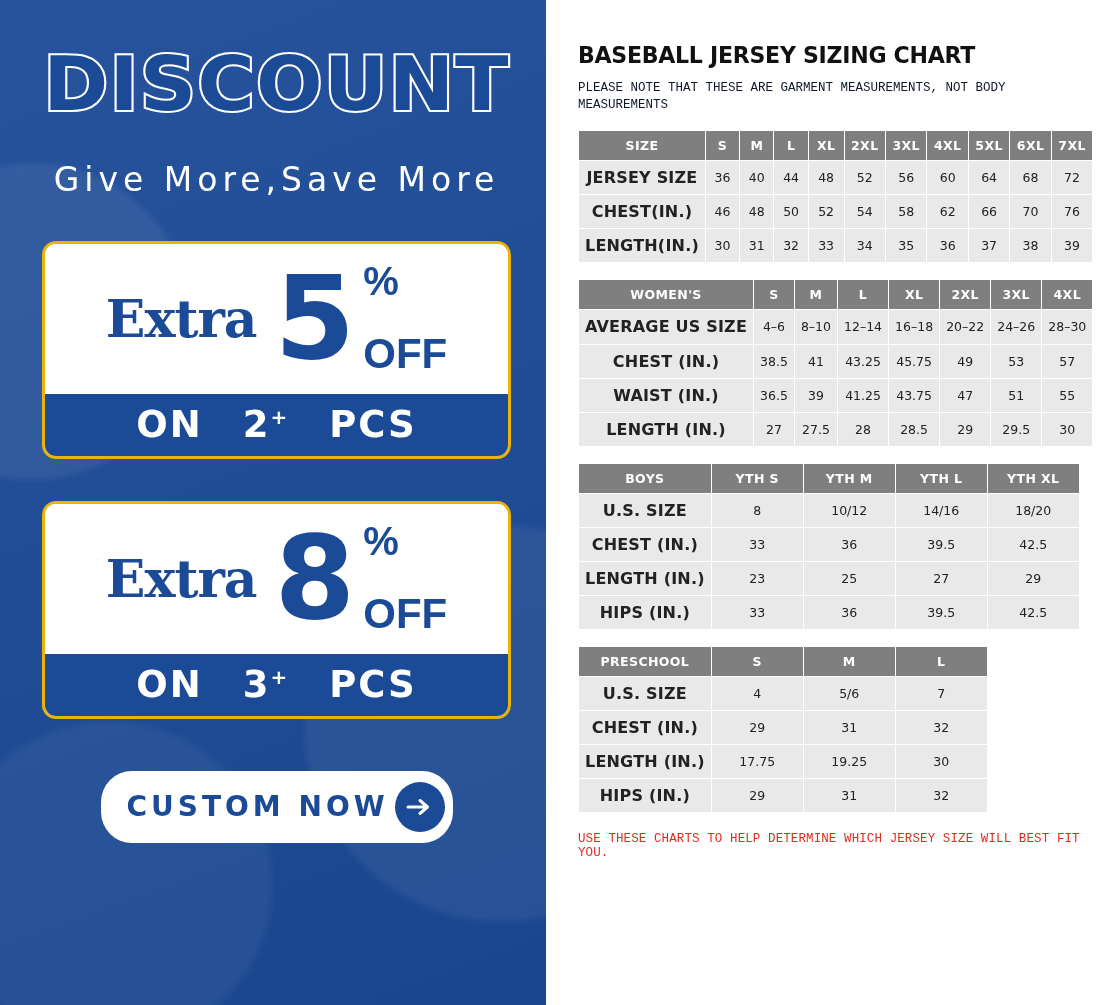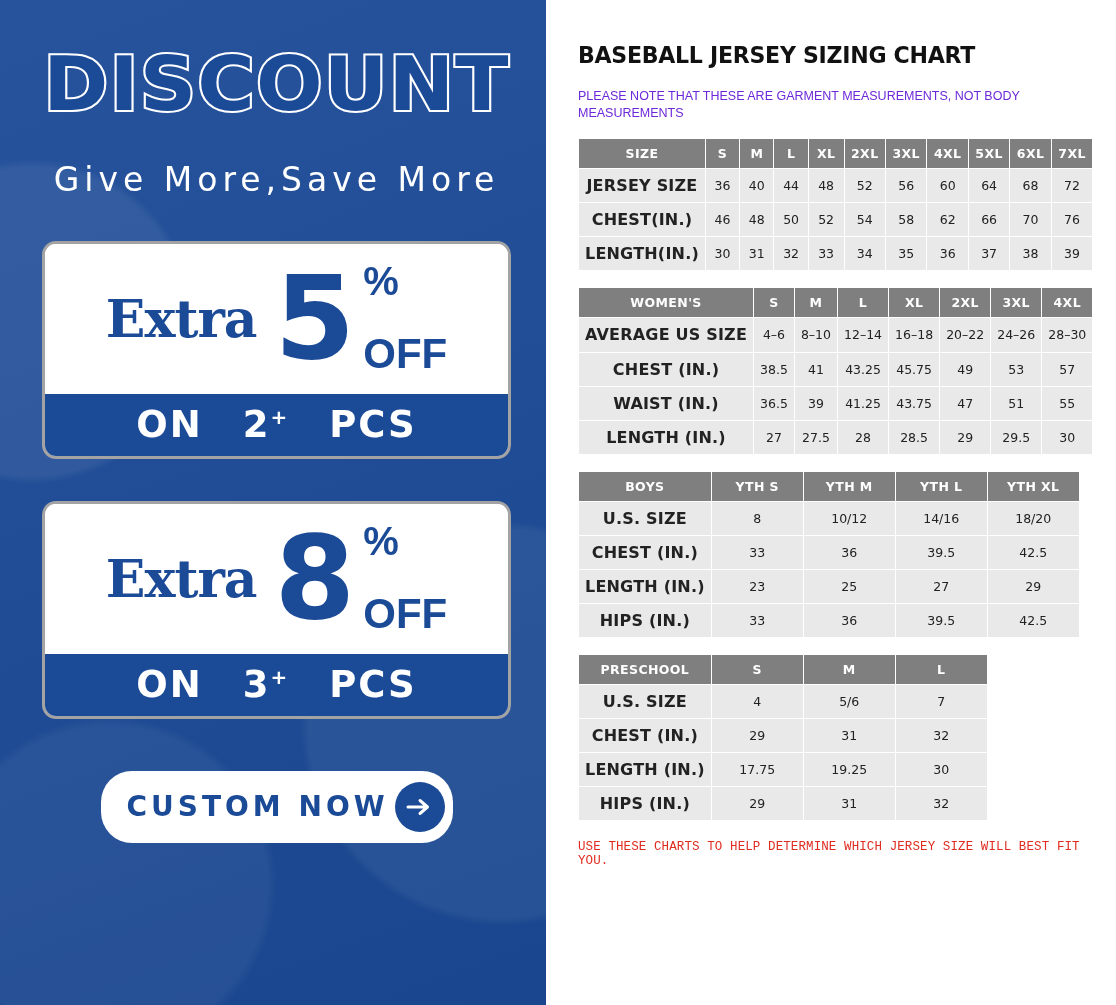--- a/index.html
+++ b/index.html
@@ -50,21 +50,21 @@
     color: #ffffff;
     font-size: 33px;
     letter-spacing: 5px;
     margin-top: 36px;
     font-family: "DejaVu Sans", sans-serif;
     font-weight: 500;
   }
 
   .offer-card {
     margin: 42px 12px 0 12px;
-    border: 3px solid #a3a3a3;
+    border: 3px solid #eab308;
     border-radius: 14px;
     overflow: hidden;
     background: #ffffff;
   }
   .offer-card:first-of-type { margin-top: 50px; }
   .offer-top {
     background: #ffffff;
     height: 150px;
     display: flex;
     align-items: center;
@@ -142,26 +142,26 @@
   .chart-title {
     font-family: "DejaVu Sans", sans-serif;
     font-weight: bold;
     font-size: 23px;
     color: #111111;
     letter-spacing: -0.3px;
     transform: scaleX(0.96);
     transform-origin: left center;
   }
   .note {
-    color: #6d28d9;
+    color: #0f172a;
     font-size: 12.5px;
     line-height: 1.35;
-    margin-top: 20px;
+    margin-top: 12px;
     max-width: 510px;
-    font-family: Liberation Sans, sans-serif;
+    font-family: Liberation Mono, monospace;
   }
   .footnote {
     color: #e02b20;
     font-size: 12.5px;
     margin-top: 19px;
     letter-spacing: 0.1px;
     font-family: Liberation Mono, monospace;
   }
 
   table.sz {

